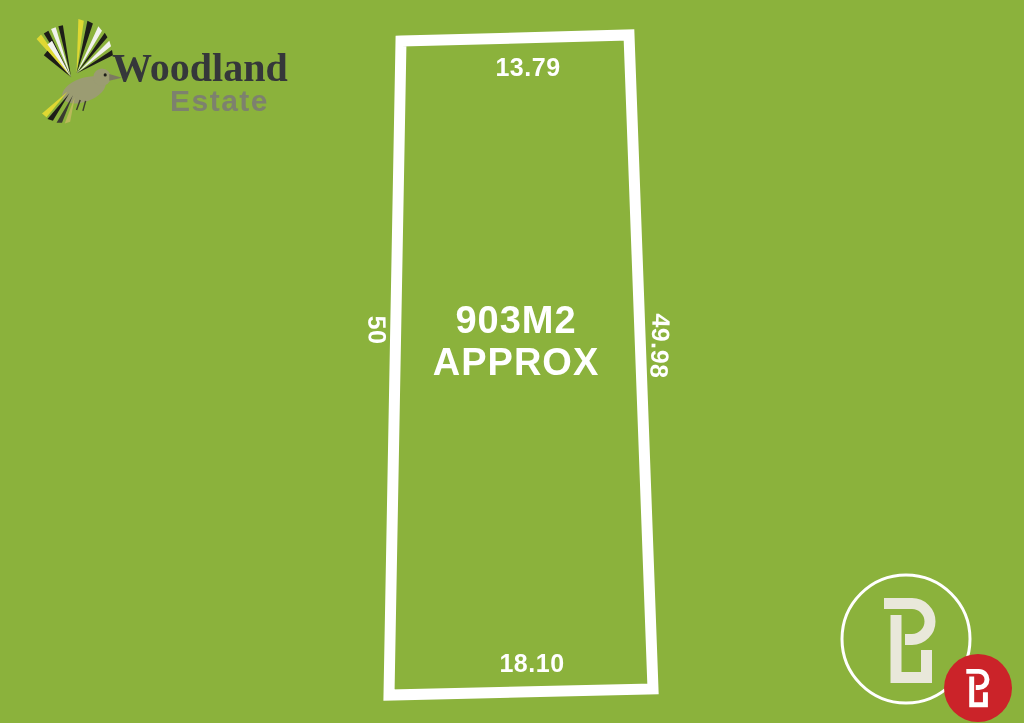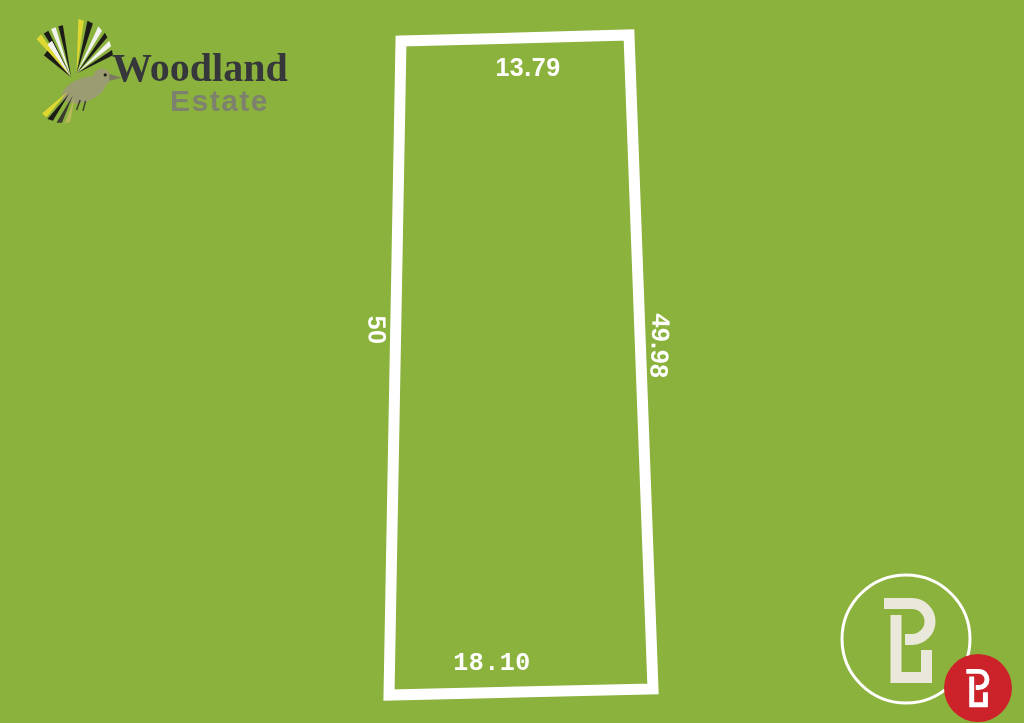--- a/index.html
+++ b/index.html
@@ -73,22 +73,26 @@
 
 <div class="canvas">
 
   <svg class="overlay" width="1024" height="723" viewBox="0 0 1024 723">
     <polygon points="401,41 629,35 653,689 389,695" fill="none" style="stroke: var(--boundary, #fff);" stroke-width="11"></polygon>
   </svg>
 
   <div class="lot-label" style="left:511px; top:67px;margin-left:17px;">13.79</div>
   <div class="lot-label rot-left" style="left:377px; top:330px;">50</div>
   <div class="lot-label rot-right" style="left:660px; top:346px;">49.98</div>
-  <div class="lot-label" style="left:492px; top:663px;font-family:Liberation Mono, monospace;">18.10</div>
+  <div class="lot-label" style="left:532px; top:663px;">18.10</div>
 
+  <div class="lot-area">
+    <div>903M2</div>
+    <div>APPROX</div>
+  </div>
 
   <div class="estate-logo">
     <svg class="estate-bird" width="100" height="118" viewBox="0 0 110 122">
 
       <polygon points="54,70 16,28 21,23" style="fill: var(--bird-yellow,#dfd832);"></polygon>
       <polygon points="54,70 24,22 29,19" style="fill: var(--bird-dark,#1d1d18);"></polygon>
       <polygon points="54,70 32,17 37,15" style="fill: var(--bird-white,#f2f2ee);"></polygon>
       <polygon points="54,70 40,14 45,13" style="fill: var(--bird-dark,#1d1d18);"></polygon>
       <polygon points="54,70 28,34 33,30" style="fill: var(--bird-white,#f2f2ee);"></polygon>
       <polygon points="54,70 24,46 28,41" style="fill: var(--bird-dark,#1d1d18);"></polygon>

